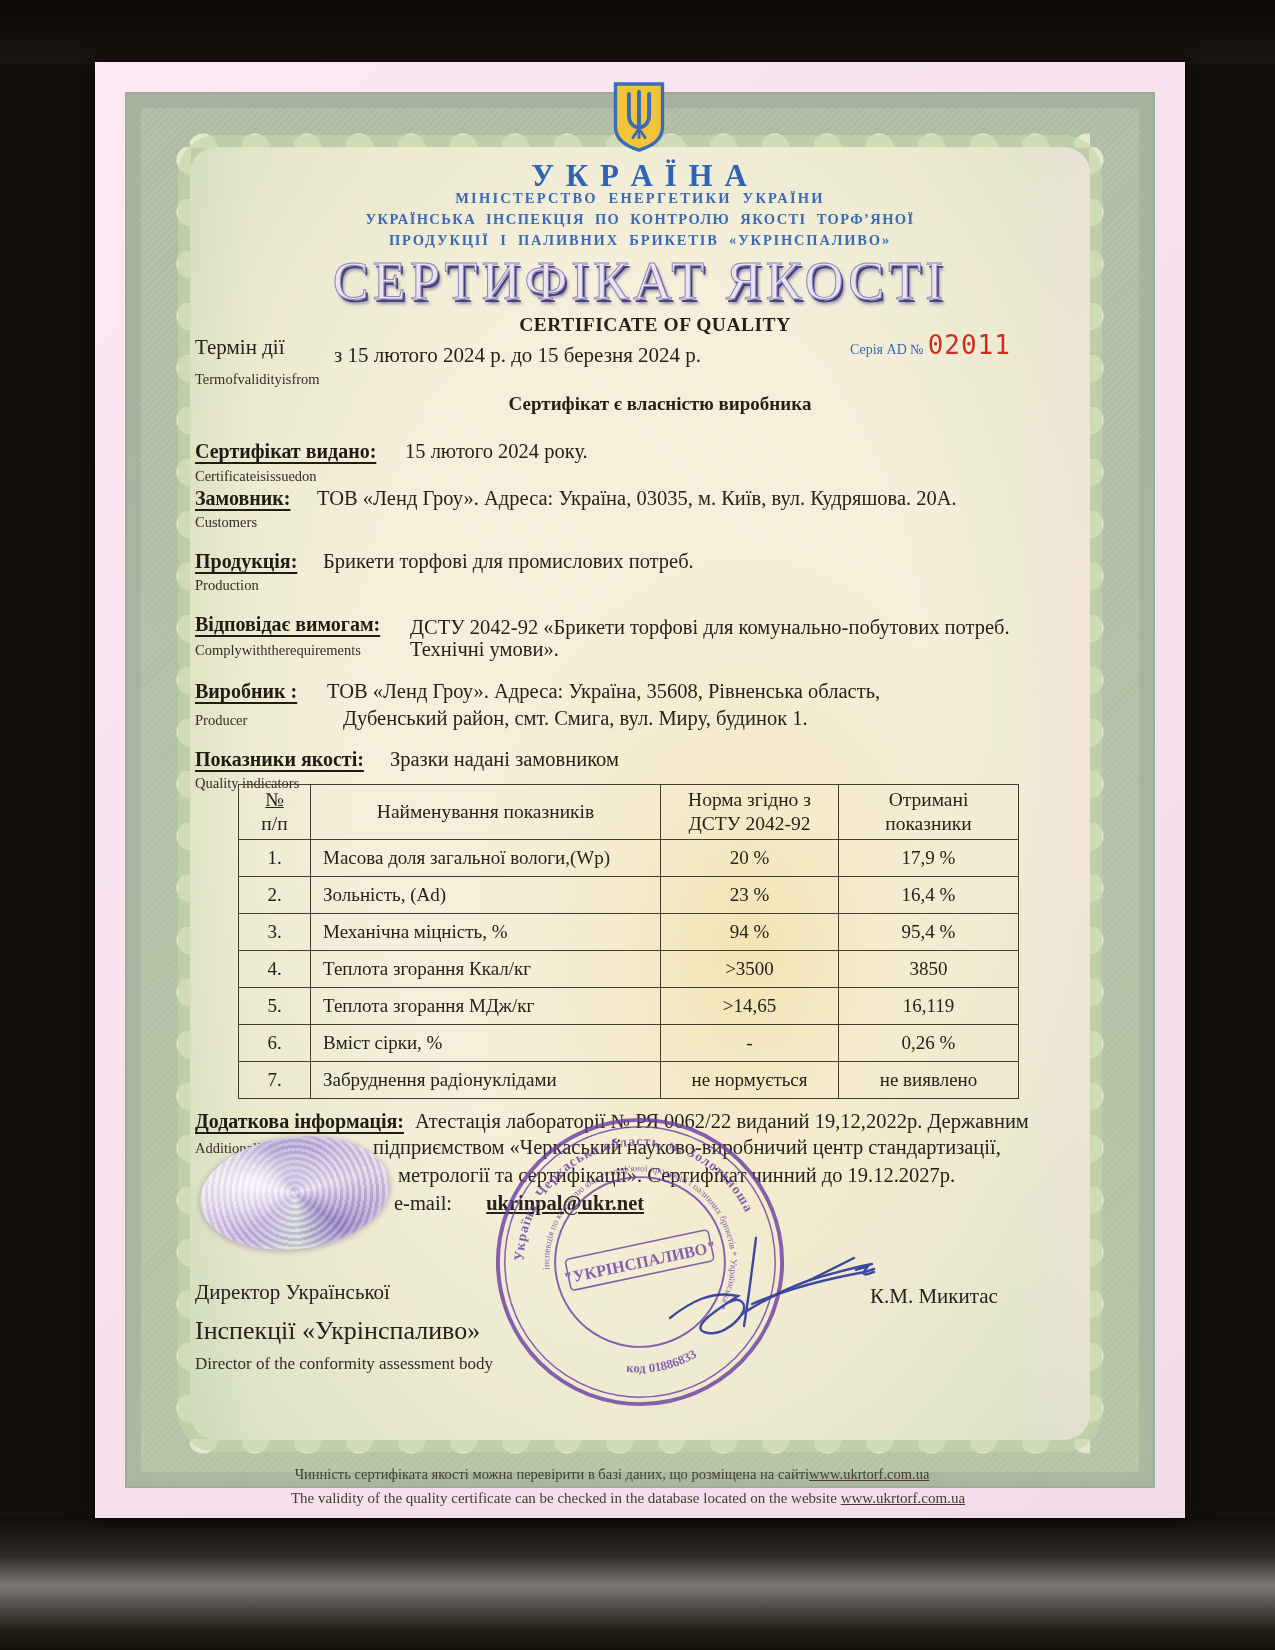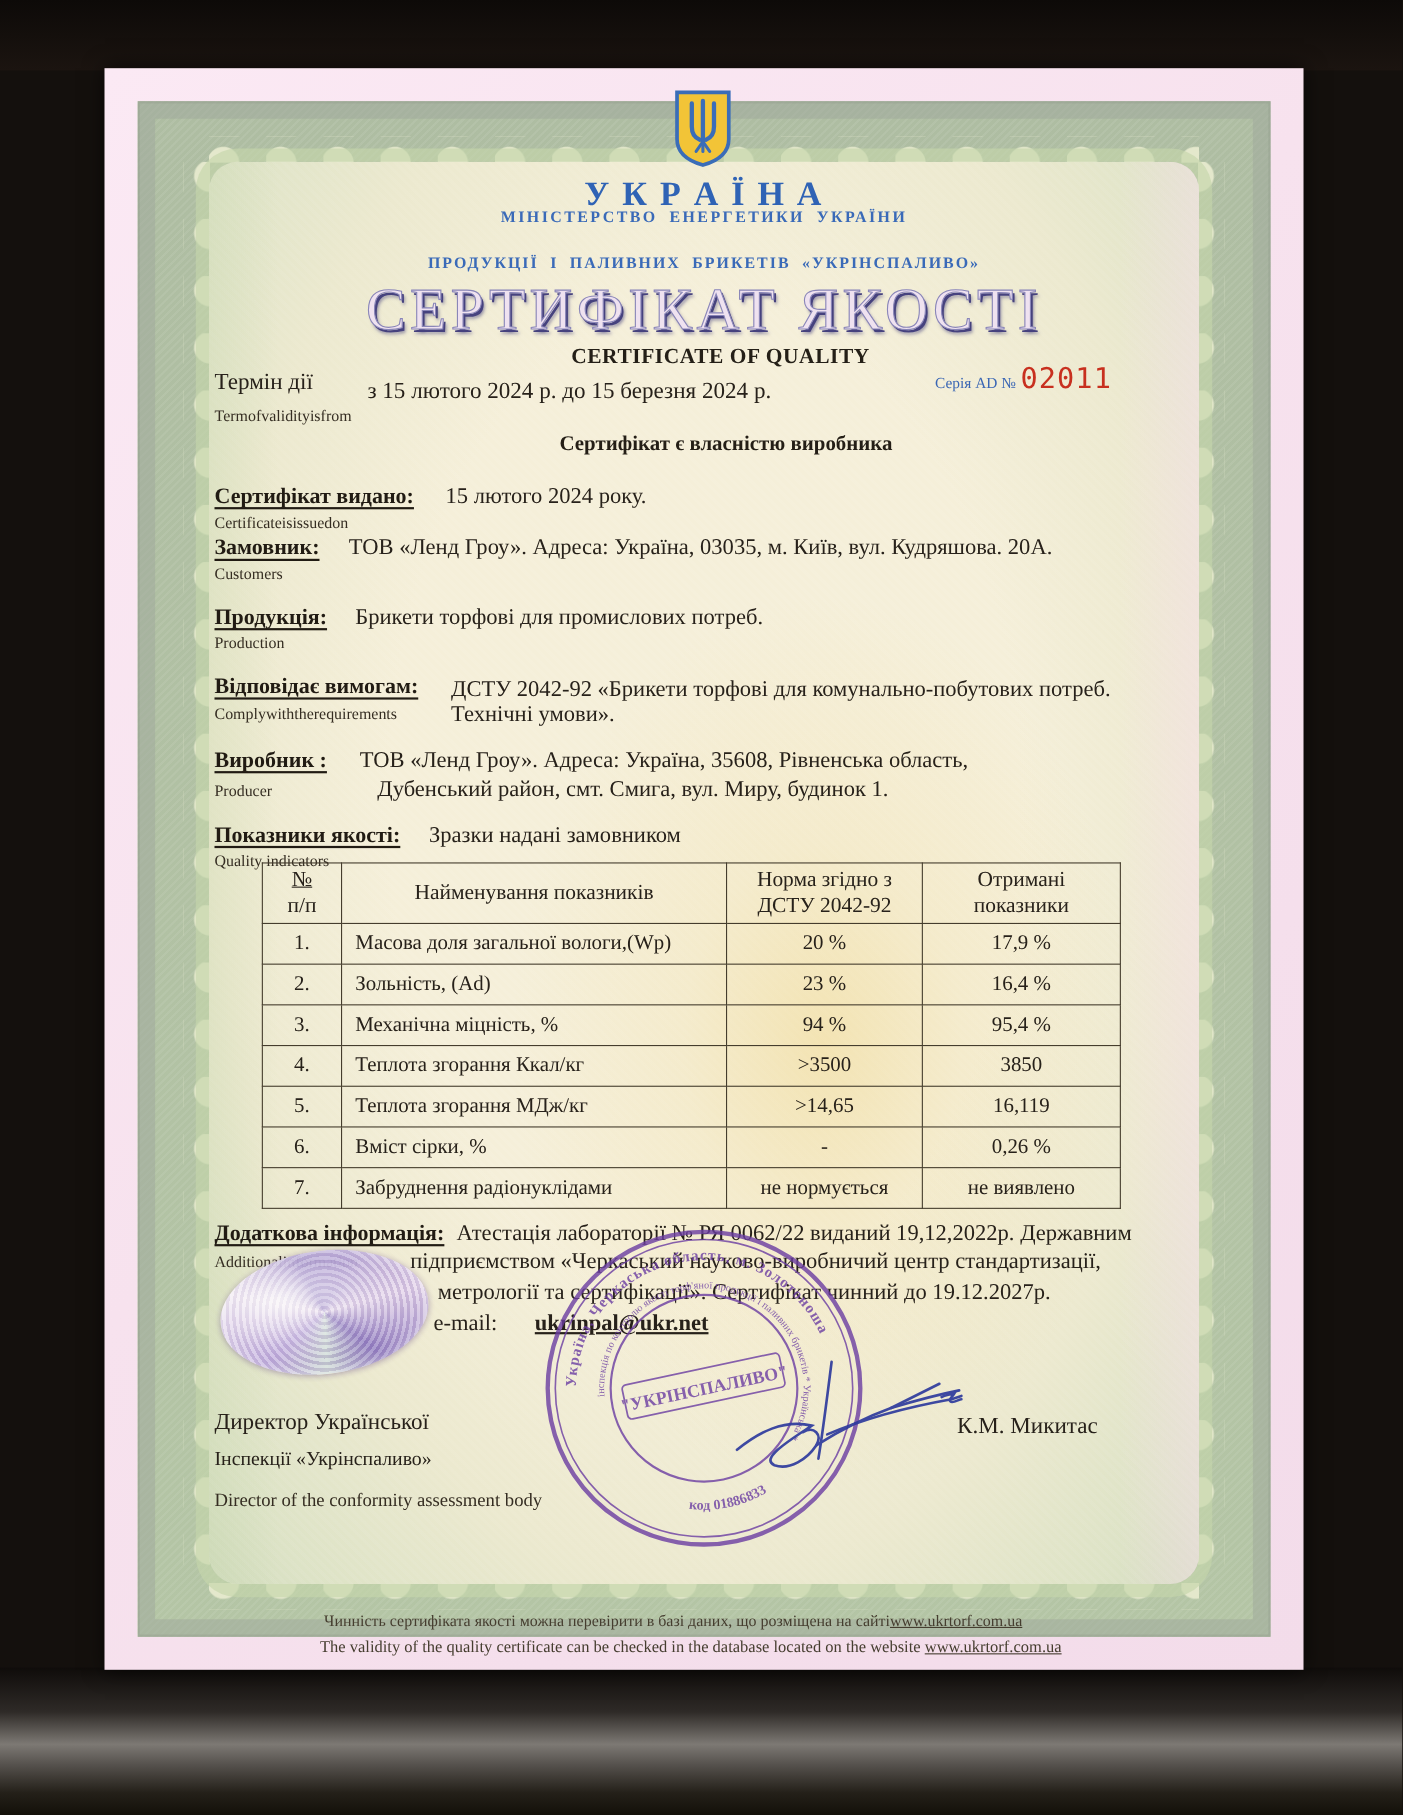--- a/index.html
+++ b/index.html
@@ -109,20 +109,21 @@
     </g>
     <g stroke="#3a6db8" fill="none" stroke-width="5" stroke-linecap="round">
       <path d="M50,86 l-11,16"></path>
         <path d="M50,86 l11,16"></path>
         <path d="M50,88 v14"></path>
     </g>
   </svg>
 
   <div class="abs center minline" style="top:128px;">МІНІСТЕРСТВО ЕНЕРГЕТИКИ УКРАЇНИ</div>
   <div class="abs center country" style="top:96px;">У К Р А Ї Н А</div>
+  <div class="abs center minline" style="top:149px;letter-spacing:1.4px;">УКРАЇНСЬКА ІНСПЕКЦІЯ ПО КОНТРОЛЮ ЯКОСТІ ТОРФ’ЯНОЇ</div>
   <div class="abs center minline" style="top:170px;letter-spacing:1.8px;">ПРОДУКЦІЇ І ПАЛИВНИХ БРИКЕТІВ «УКРІНСПАЛИВО»</div>
   <div class="abs center titleen" style="top:252px;transform:translateX(15px);">CERTIFICATE OF QUALITY</div>
   <div class="abs center bigtitle" style="top:188px;">СЕРТИФІКАТ ЯКОСТІ</div>
 
   <div class="abs val blue" style="left:100px;top:273px;font-size:21px;">Термін дії</div>
   <div class="abs val" style="left:239px;top:281px;font-size:21px;">з  15 лютого  2024 р.  до 15 березня  2024 р.</div>
   <div class="abs" style="left:755px;top:268px;white-space:nowrap;">
     <span class="blue" style="font-size:14px;">Серія AD №</span>
     <span style="font-family:'DejaVu Sans Mono',monospace;font-size:26px;color:#c8301f;letter-spacing:1px;">02011</span>
   </div>
@@ -259,21 +260,21 @@
       <path d="M10,88 C30,72 52,60 78,66 C60,78 30,96 44,102 C58,107 74,96 82,84 C88,74 80,66 70,72"></path>
       <path d="M82,84 C104,70 128,58 150,50 C170,44 192,38 212,34"></path>
       <path d="M92,74 C120,62 160,50 205,42 l9,-3"></path>
       <path d="M150,50 l44,-22"></path>
       <path d="M196,40 c4,-2 8,-2 12,-4 c-2,4 -6,6 -4,8 c2,2 8,-2 10,-2"></path>
     </g>
   </svg>
   <div class="abs val" style="left:775px;top:1222px;font-size:21px;">К.М. Микитас</div>
 
   <div class="abs val" style="left:100px;top:1218px;font-size:21px;">Директор Української</div>
-  <div class="abs val" style="left:100px;top:1254px;font-size:18px;">Інспекції «Укрінспаливо»</div>
+  <div class="abs val" style="left:100px;top:1254px;font-size:26px;">Інспекції «Укрінспаливо»</div>
   <div class="abs en" style="left:100px;top:1292px;font-size:17px;">Director of the conformity assessment body</div>
 
   <div class="abs center footer-ua" style="top:1404px;transform:translateX(-28px);">
     <span>Чинність сертифіката якості можна перевірити в базі даних, що розміщена на сайті</span><span class="u">www.ukrtorf.com.ua</span>
   </div>
   <div class="abs center footer-en" style="top:1428px;transform:translateX(-12px);">
     <span>The validity of the quality certificate can be checked in the database located on the website </span><span class="u">www.ukrtorf.com.ua</span>
   </div>
 </div>
 

